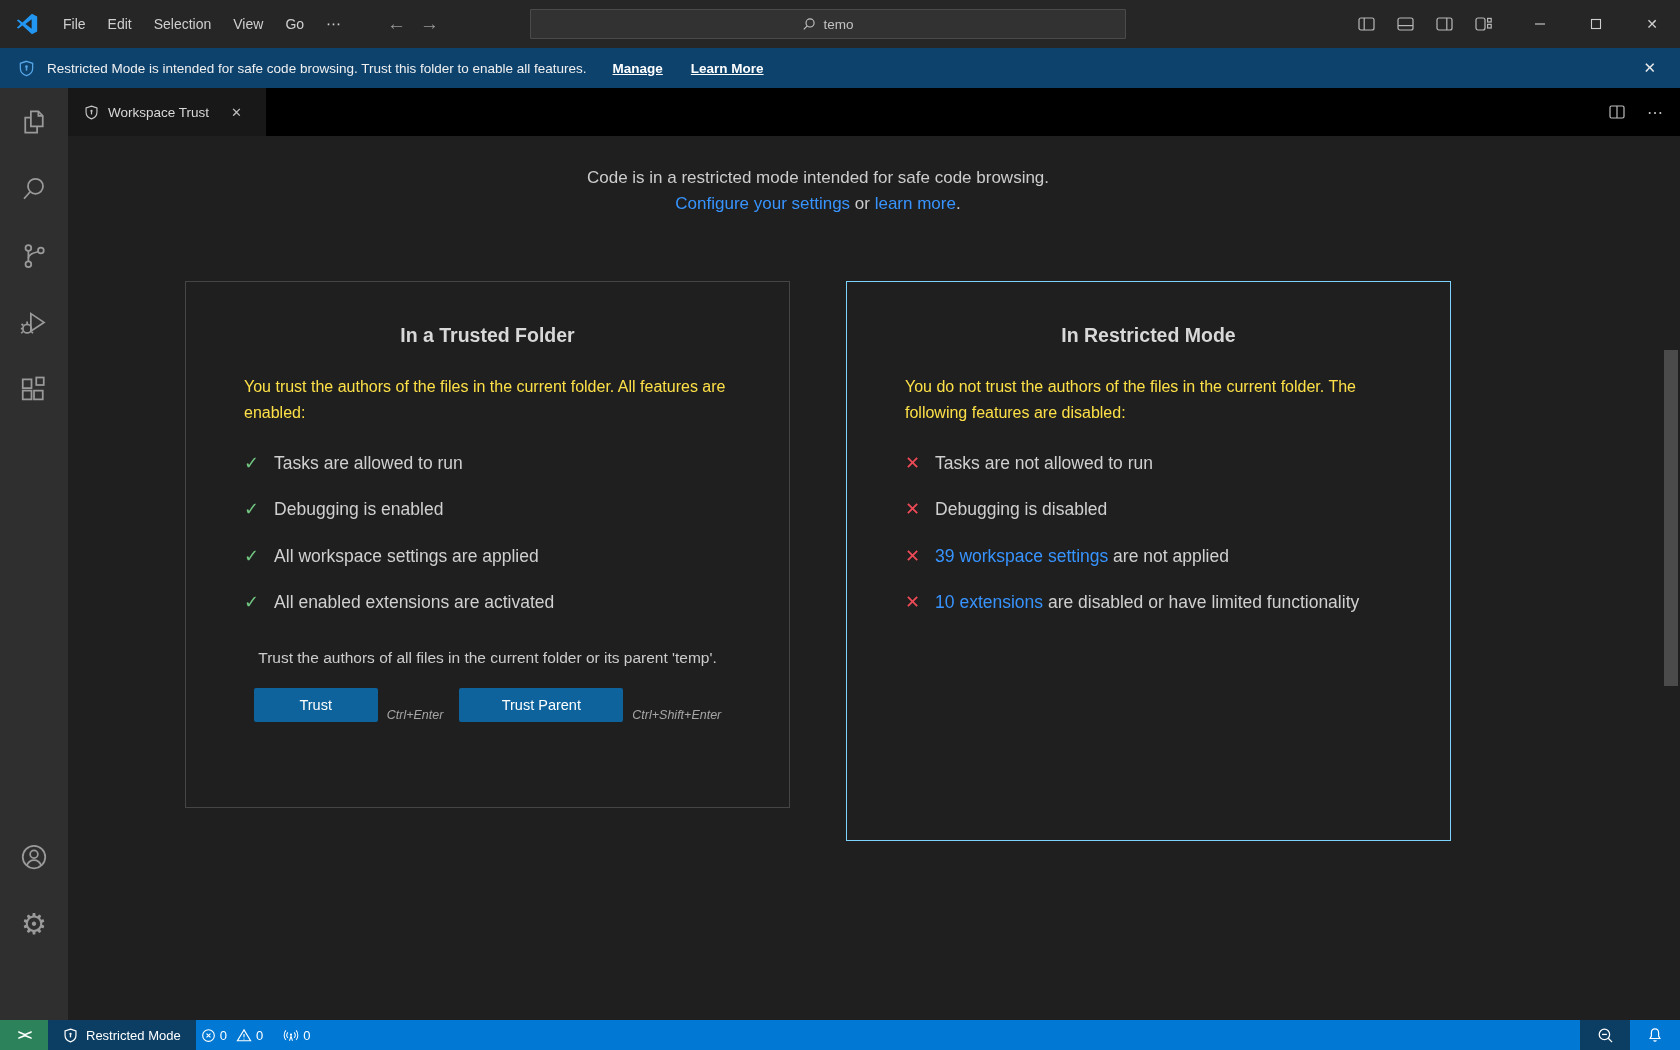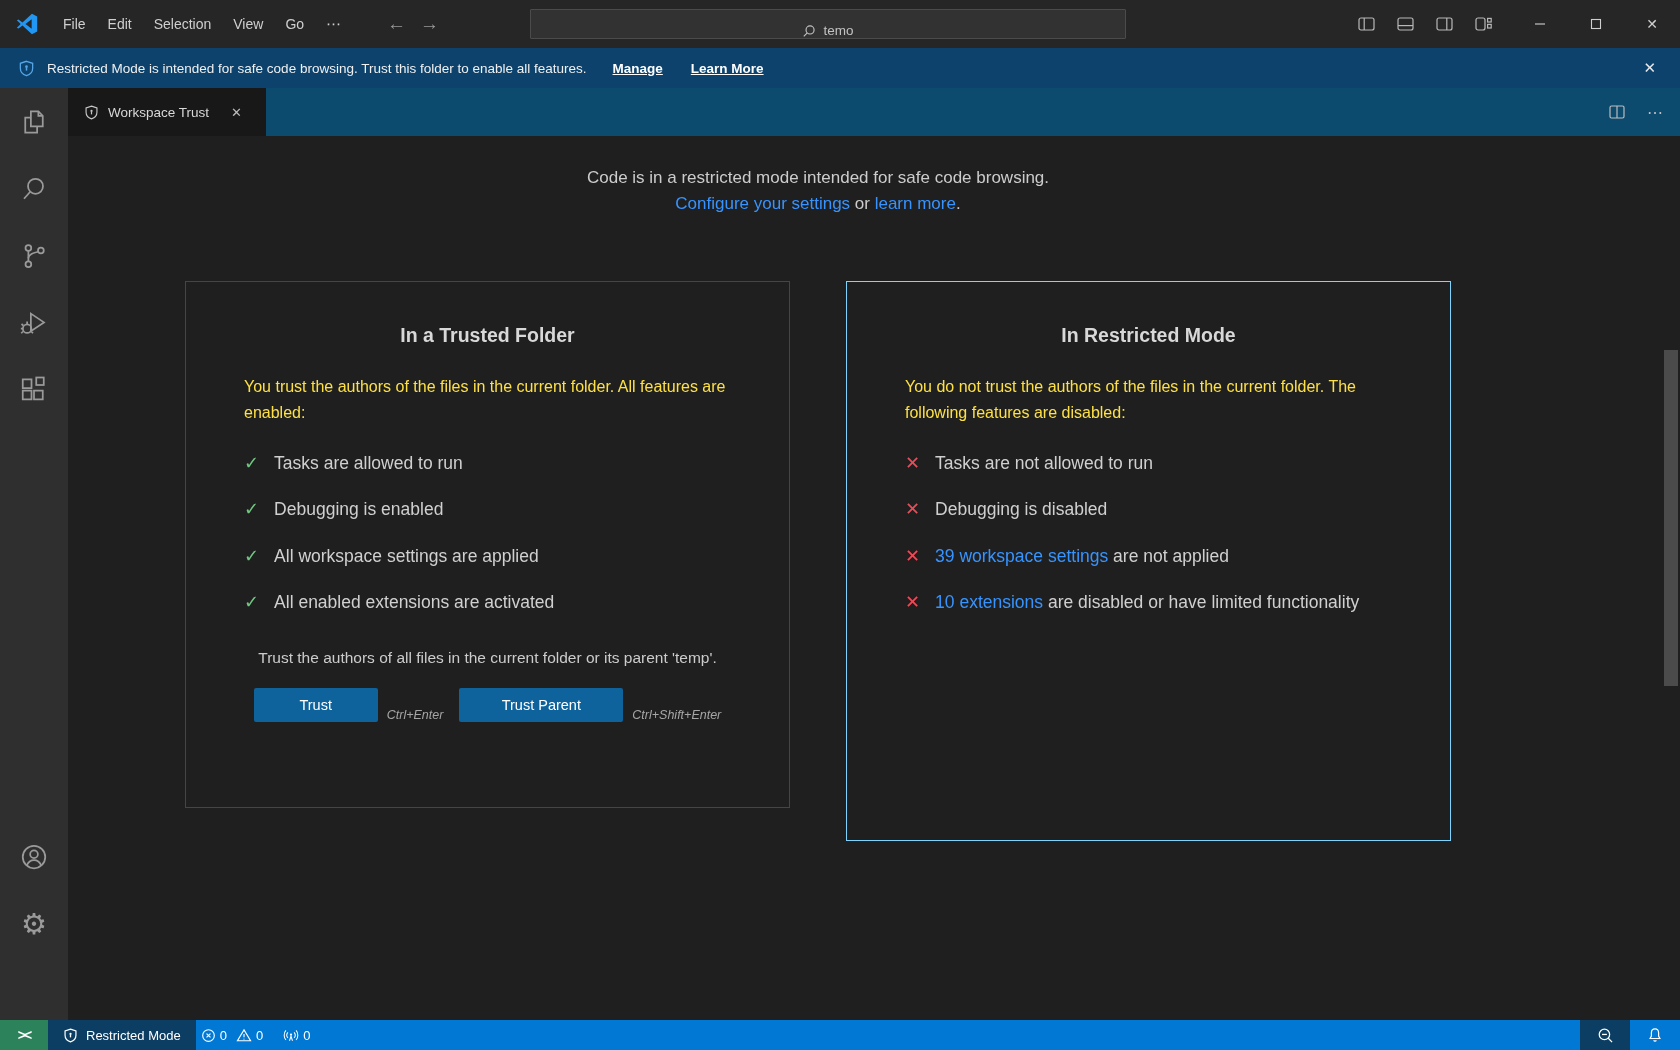--- a/index.html
+++ b/index.html
@@ -11,21 +11,21 @@
   .titlebar { height:48px; background:#262626; display:flex; align-items:center;
               position:relative; color:#cfcfcf; flex:0 0 48px; }
   .logo { margin:0 14px 0 16px; display:flex; align-items:center; }
   .menus { display:flex; align-items:center; font-size:14px; }
   .menu-item { padding:5px 11px; border-radius:5px; cursor:default; }
   .menu-more { padding:5px 11px; font-size:15px; letter-spacing:1px; }
   .nav-arrows { display:flex; align-items:center; gap:14px; margin-left:34px;
                 font-size:19px; color:#9a9a9a; }
   .searchbox { position:absolute; left:530px; top:9px; width:596px; height:30px;
                background:#323232; border:1px solid #4b4b4b; border-radius:1px;
-               display:flex; align-items:flex-end; justify-content:center; gap:7px;
+               display:flex; align-items:center; justify-content:center; gap:7px;
                color:#c2c2c2; font-size:13.5px; }
   .title-right { position:absolute; right:0; top:0; height:48px; display:flex; align-items:center; }
   .layout-icons { display:flex; align-items:center; gap:10px; margin-right:14px; color:#b8b8b8; }
   .layout-icons .ic { padding:5px 6px; display:flex; }
   .win-controls { display:flex; align-items:center; height:48px; }
   .win-btn { width:56px; height:48px; display:flex; align-items:center; justify-content:center;
              color:#cfcfcf; font-size:14px; }
 
   
   .banner { height:40px; background:#0d426d; display:flex; align-items:center;
@@ -43,21 +43,21 @@
              justify-content:center; color:#9a9a9a; cursor:pointer; }
   .ab-spacer { flex:1 1 auto; }
   .ab-bottom { margin-bottom:72px; display:flex; flex-direction:column; align-items:center; }
   .ab-bottom .ab-icon { margin-bottom:19px; }
   .ab-bottom .ab-icon:last-child { margin-bottom:0; }
   .gear-glyph { font-size:29px; line-height:1; font-family:"DejaVu Sans", sans-serif; }
 
   .editor-col { flex:1 1 auto; display:flex; flex-direction:column; min-width:0; }
 
   
-  .tabbar { height:48px; background:#0c4a6e; display:flex; align-items:stretch; flex:0 0 48px; position:relative; }
+  .tabbar { height:48px; background:#000000; display:flex; align-items:stretch; flex:0 0 48px; position:relative; }
   .tab { background:#181818; display:flex; align-items:center; gap:9px; padding:0 12px 0 16px;
          color:#d8d8d8; font-size:13.5px; min-width:198px; cursor:pointer; }
   .tab .shield { color:#c8c8c8; display:flex; }
   .tab-close { font-size:13px; color:#bdbdbd; padding:3px 5px; border-radius:4px; margin-left:8px; }
   .editor-actions { position:absolute; right:12px; top:0; height:48px; display:flex;
                     align-items:center; gap:14px; color:#bdbdbd; }
   .editor-actions .ic { padding:4px; display:flex; }
   .ea-dots { font-size:16px; letter-spacing:1px; }
 
   

